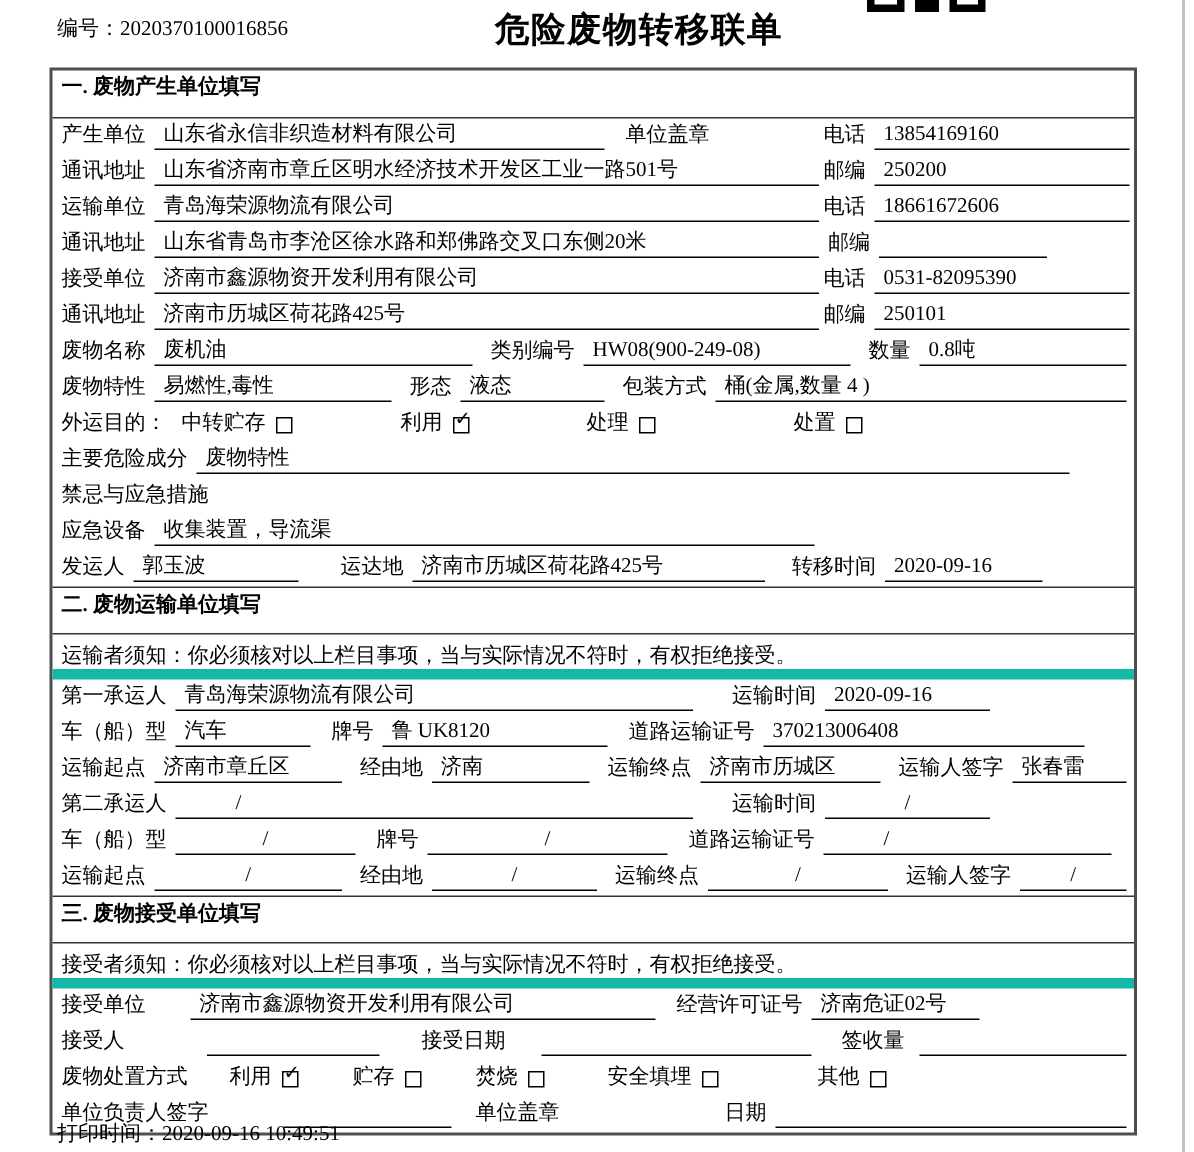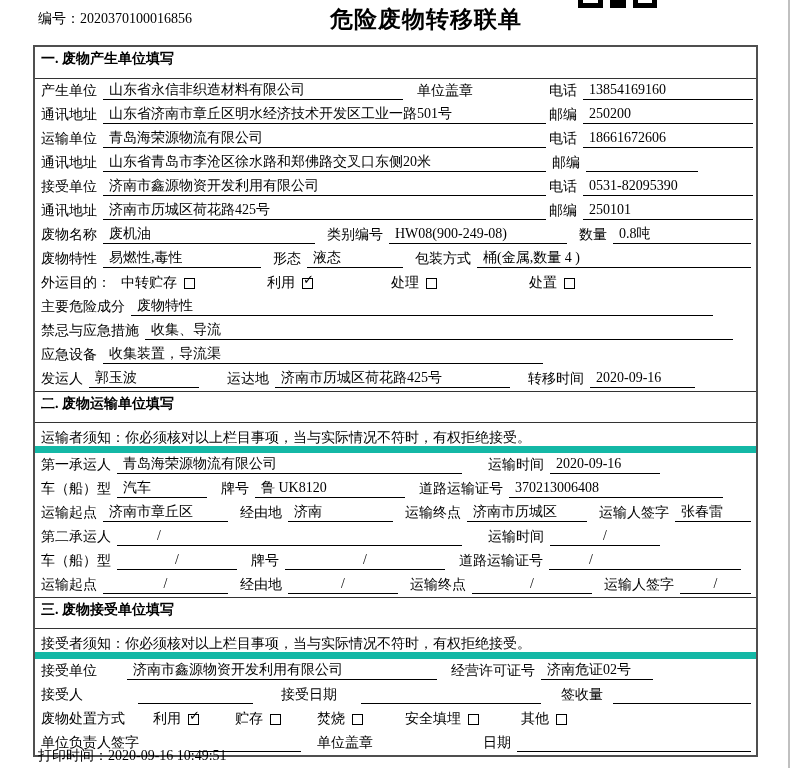--- a/index.html
+++ b/index.html
@@ -161,21 +161,20 @@
     </span>
   </div>
 
   <div class="row">
     <span class="lbl">主要危险成分</span>
     <span class="u grow" style="margin-right:40px">废物特性</span>
   </div>
 
   <div class="row">
     <span class="lbl">禁忌与应急措施</span>
-    <span class="u grow" style="margin-right:20px">收集、导流</span>
   </div>
 
   <div class="row">
     <span class="lbl">应急设备</span>
     <span class="u" style="width:440px">收集装置，导流渠</span>
   </div>
 
   <div class="row">
     <span class="lbl">发运人</span>
     <span class="u" style="width:110px">郭玉波</span>
@@ -272,21 +271,21 @@
       <span class="cb"></span>
     </span>
     <span class="opt" style="margin-left:36px">
       <span class="lbl">焚烧</span>
       <span class="cb"></span>
     </span>
     <span class="opt" style="margin-left:42px">
       <span class="lbl">安全填埋</span>
       <span class="cb"></span>
     </span>
-    <span class="opt" style="margin-left:42px">
+    <span class="opt" style="margin-left:66px">
       <span class="lbl">其他</span>
       <span class="cb"></span>
     </span>
   </div>
 
   <div class="row">
     <span class="lbl">单位负责人签字</span>
     <span class="u" style="width:112px;margin-left:50px"></span>
     <span class="lbl" style="margin-left:16px">单位盖章</span>
     <span class="lbl" style="margin-left:110px">日期</span>

